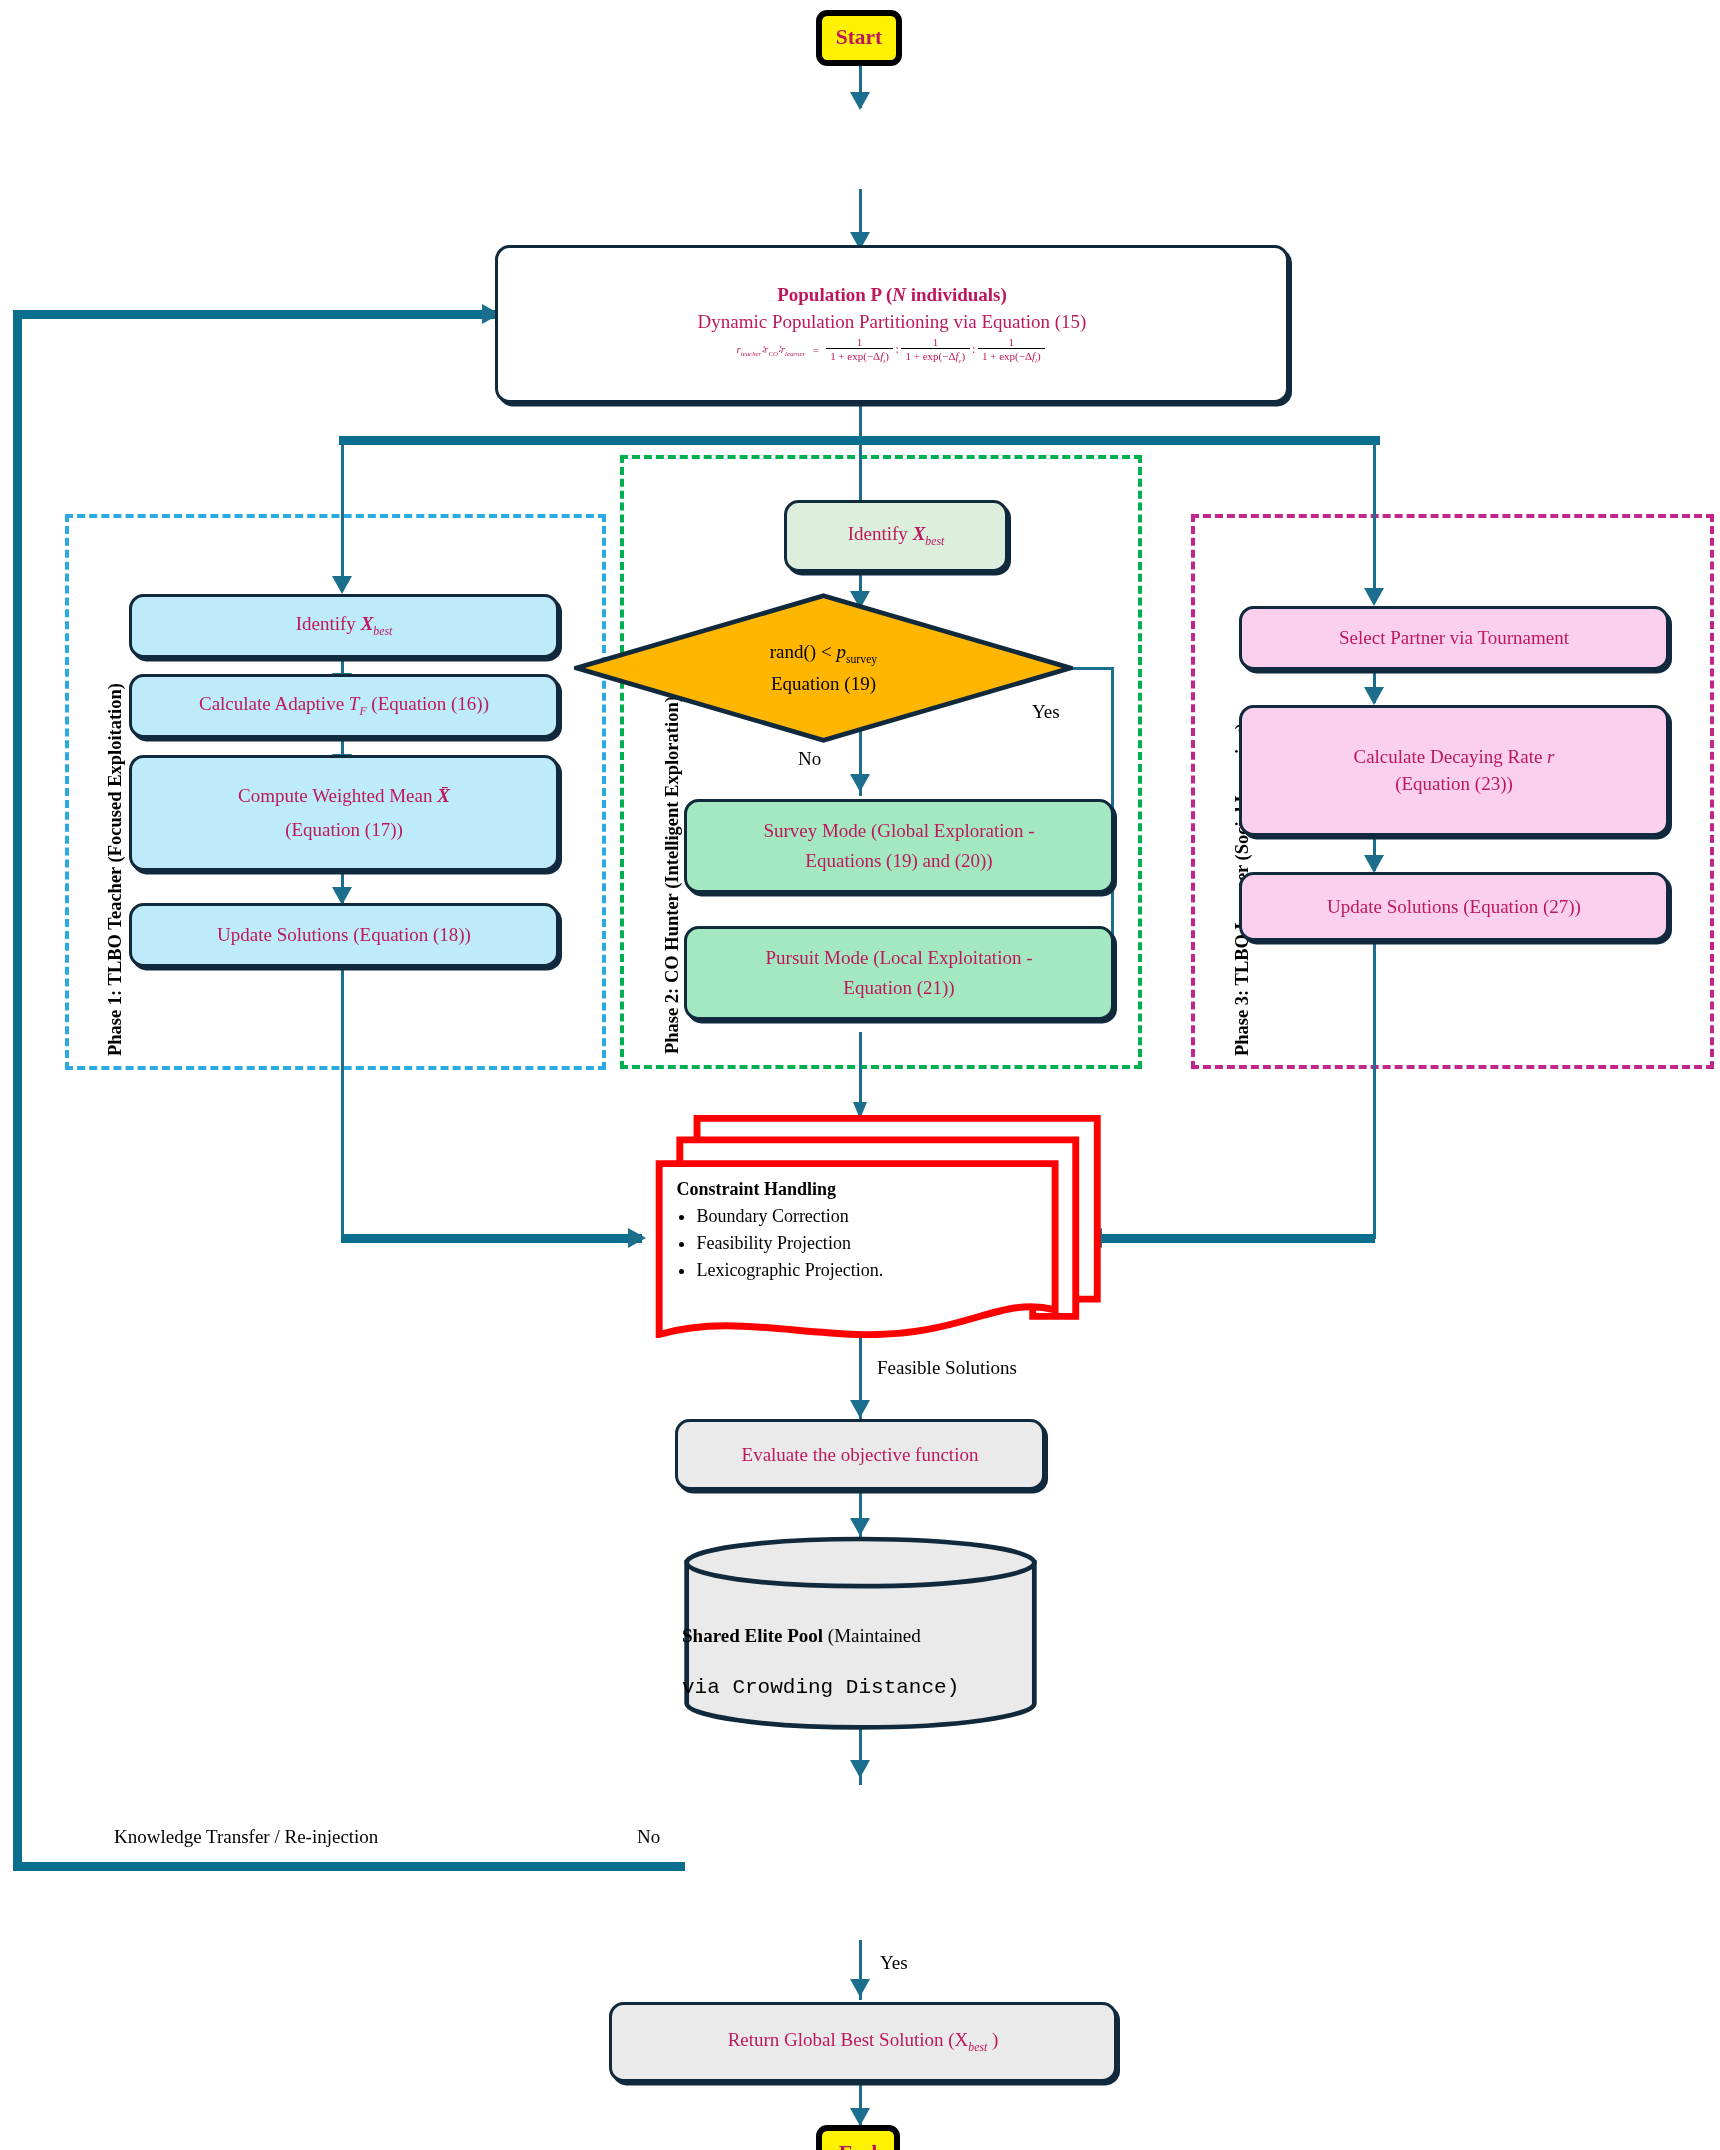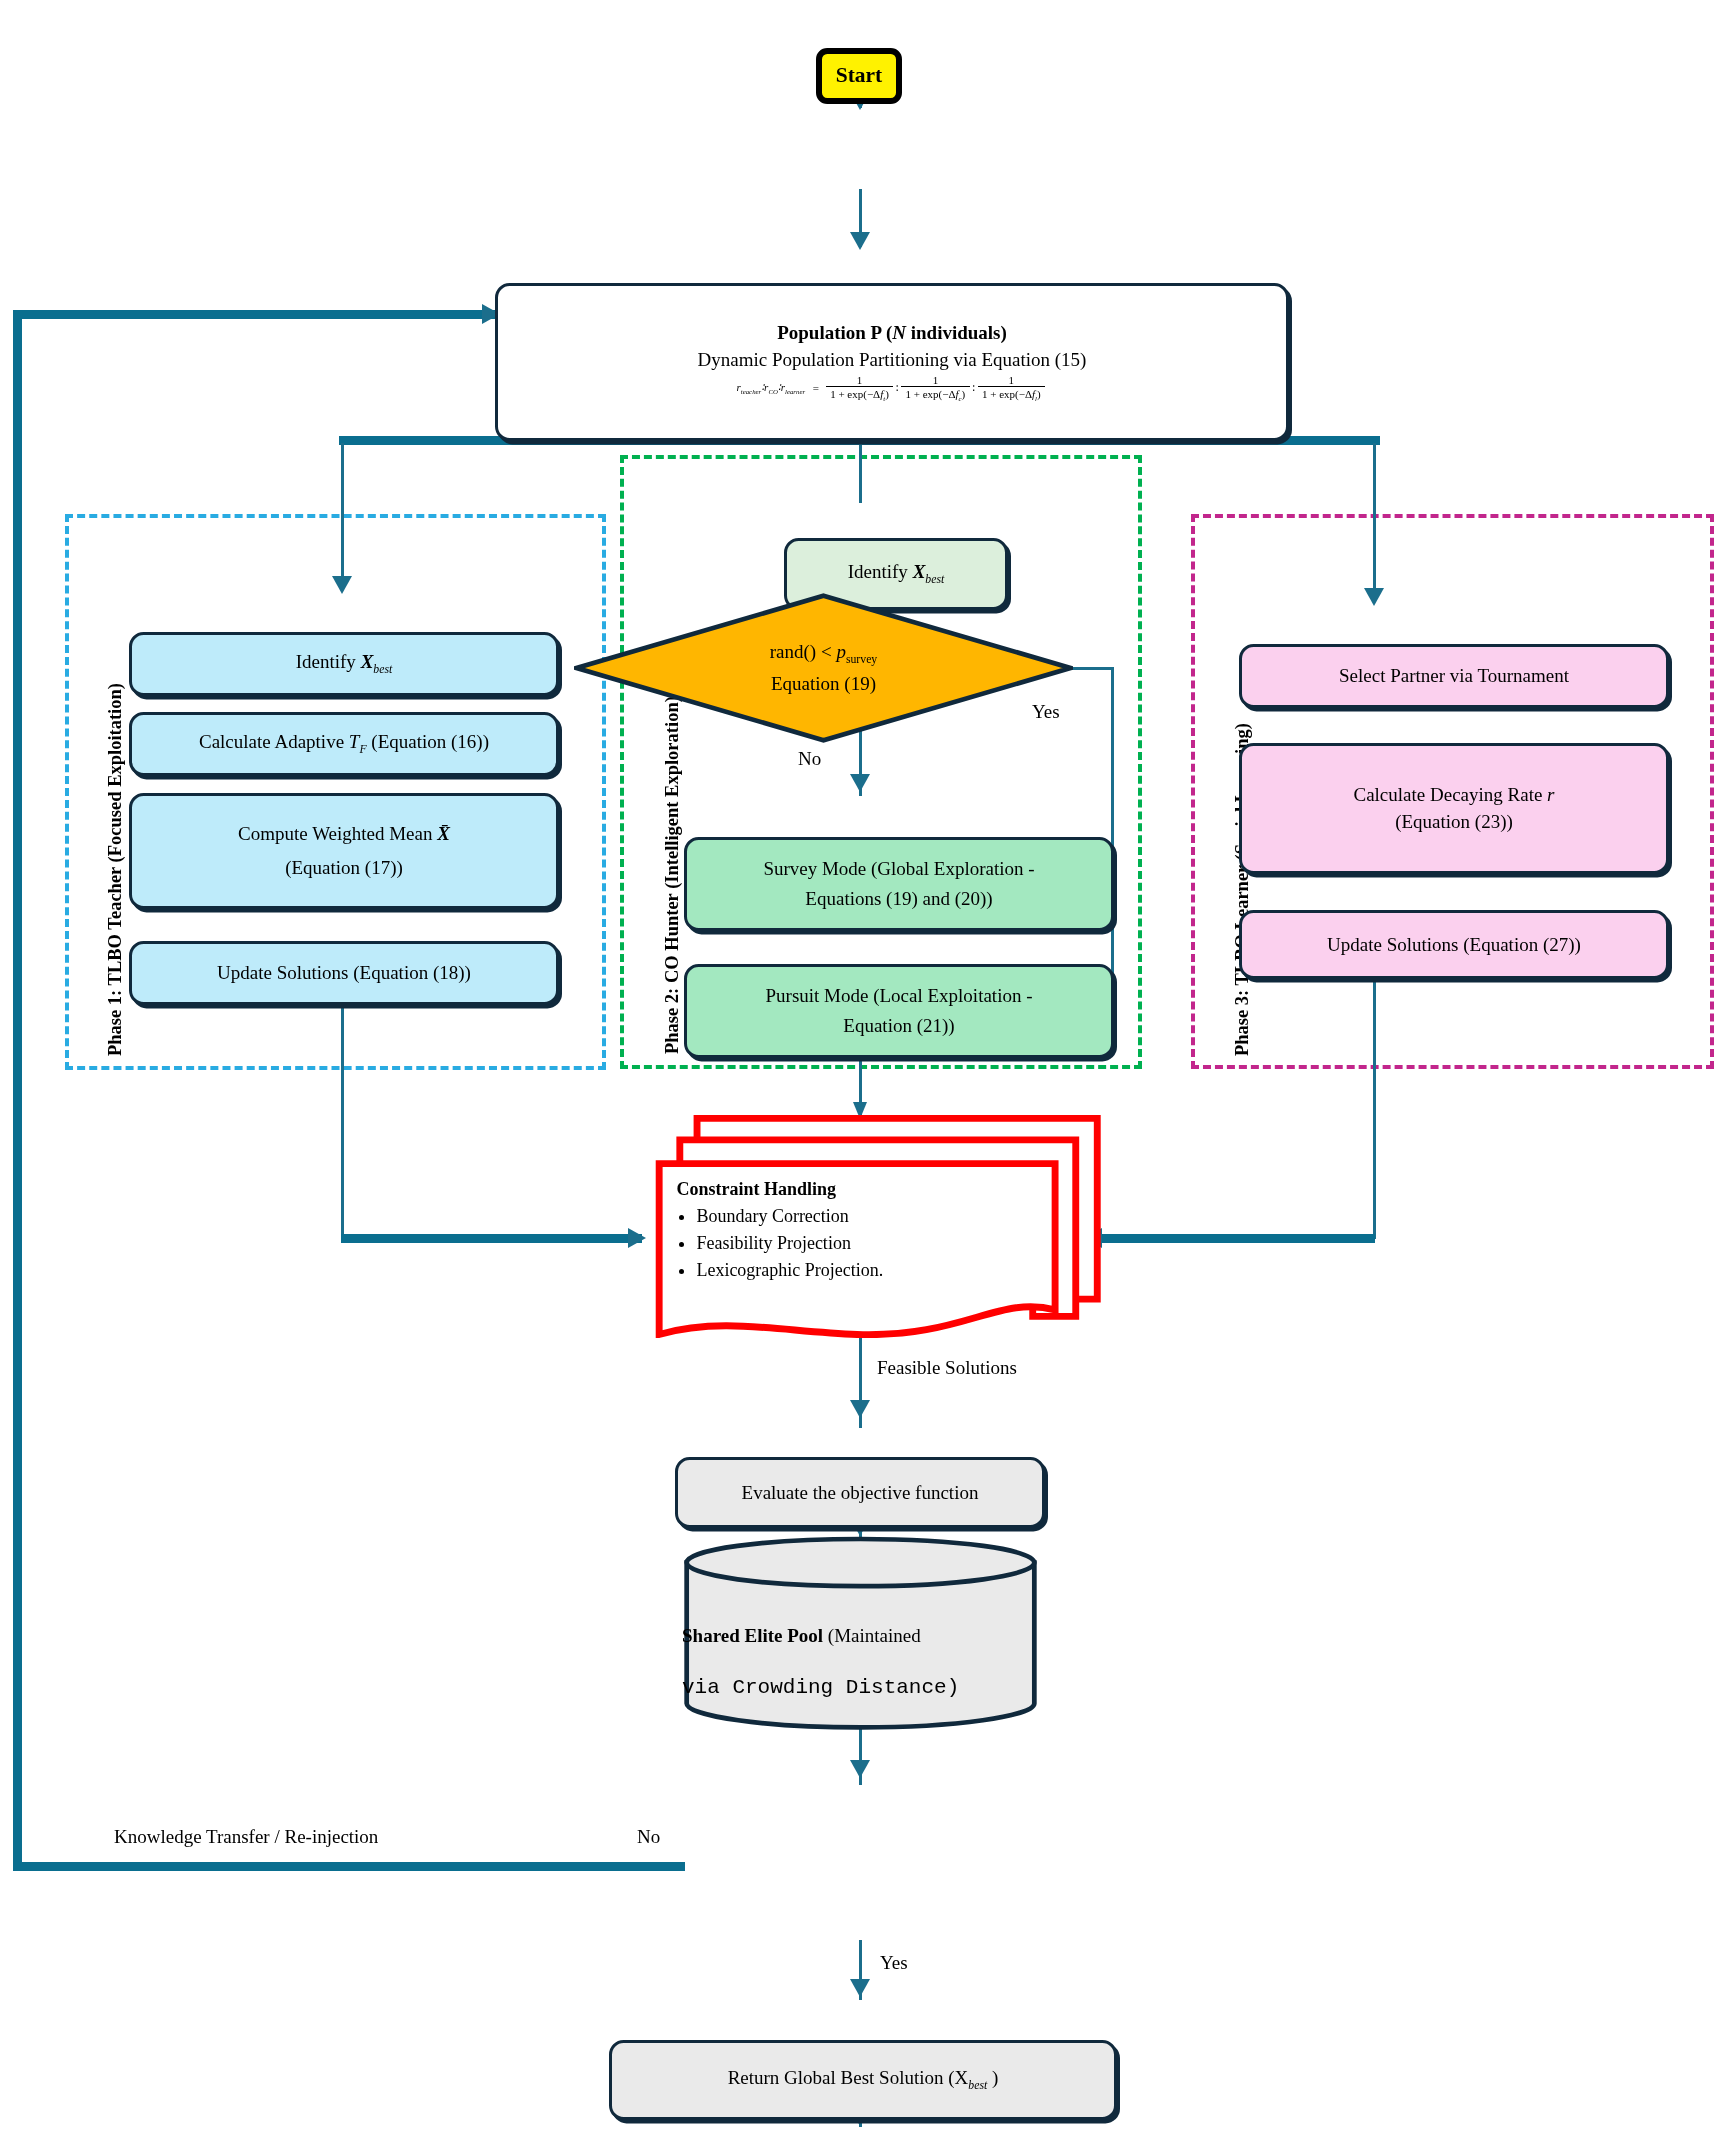--- a/index.html
+++ b/index.html
@@ -1,21 +1,21 @@
 <!DOCTYPE html>
 <html style="font-size:6.9px"><head>
 <meta charset="utf-8">
 <style>
   html,body{margin:0;padding:0;background:#ffffff;}
   body{font-family:"Liberation Serif", serif;}
   #canvas{position:relative;width:1721px;height:2195px;background:#ffffff;overflow:hidden;}
 
   
   .node{position:absolute;box-sizing:border-box;display:flex;align-items:center;
-        justify-content:center;text-align:left;color:#000000;margin-top:38px;}
+        justify-content:center;text-align:left;color:#be185d;}
   .rr{border:3.9px solid #10293c;border-radius:14.6px;}
   .shadow{box-shadow:3px 3.4px 0 0 #10293c;}
 
   .term{background:#FFF200;border:6px solid #000000;border-radius:11.2px;
         font-weight:bold;}
   .proc{background:#ffffff;}
   .blue{background:#BEEBFA;}
   .green{background:#A3E8C0;}
   .palegreen{background:#DCEFDC;}
   .pink{background:#FBD0EE;}

